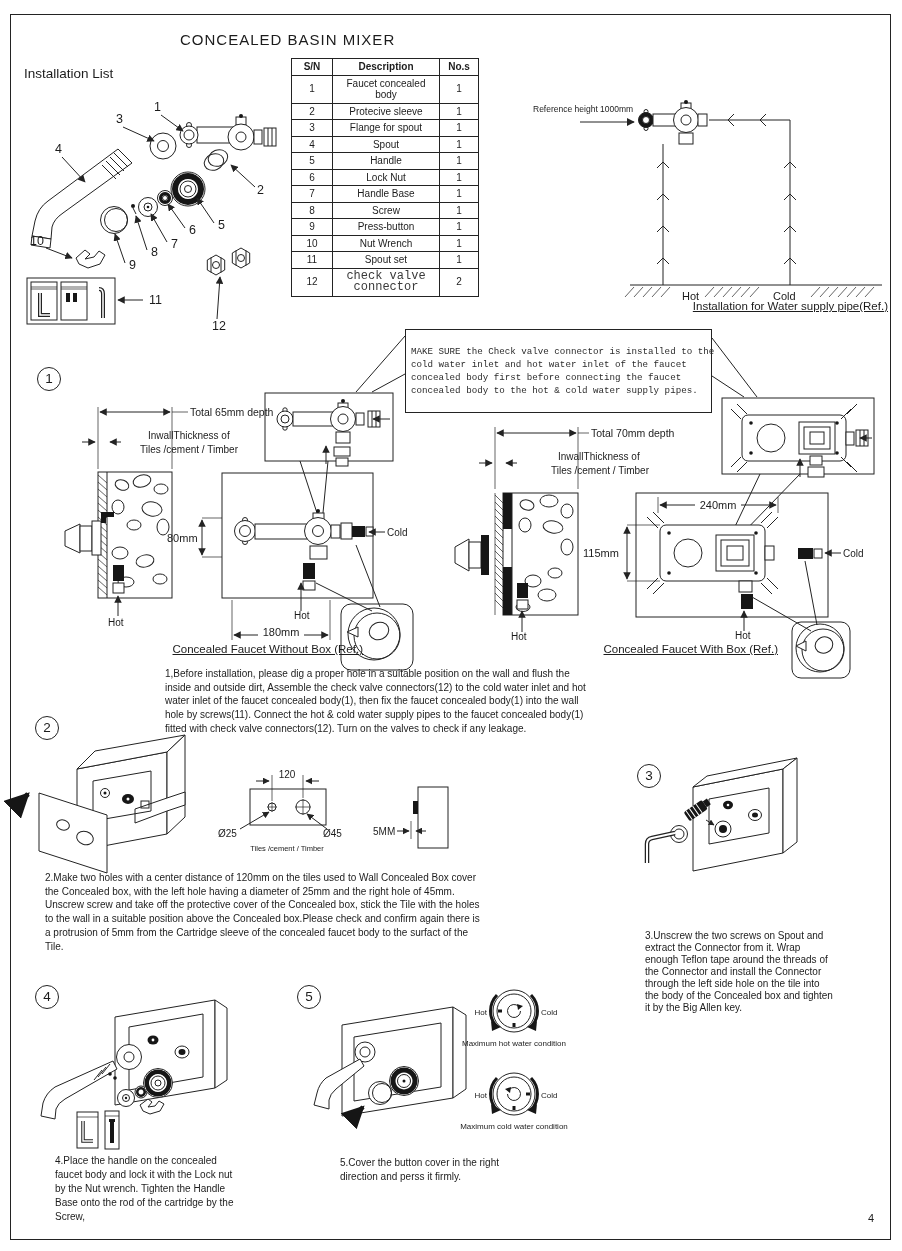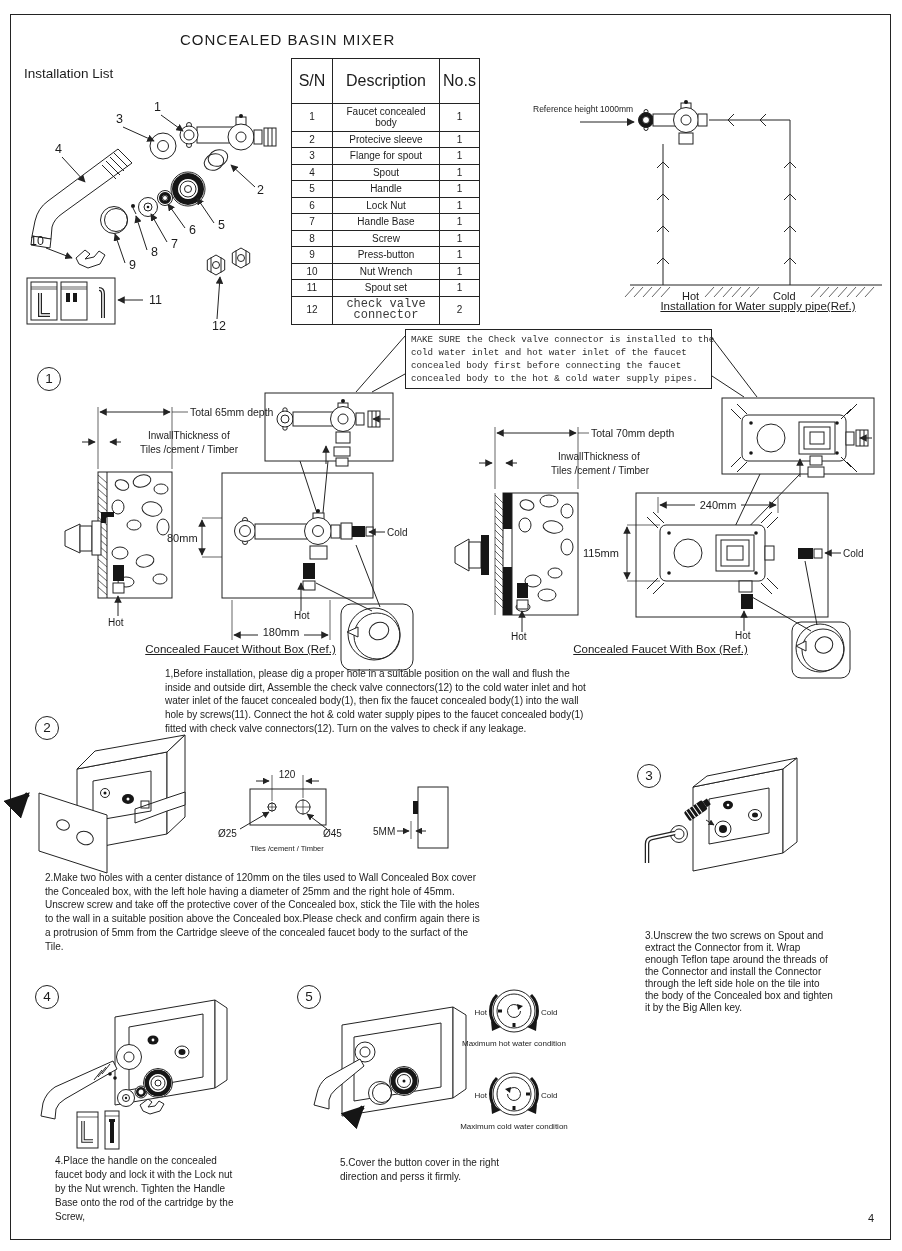--- a/index.html
+++ b/index.html
@@ -4,28 +4,28 @@
 <style>
   html,body{margin:0;padding:0;}
   body{width:902px;height:1251px;position:relative;background:#fff;
        font-family:"Liberation Sans",sans-serif;color:#1c1c1c;overflow:hidden;}
   .abs{position:absolute;}
   .frame{left:10px;top:14px;width:879px;height:1224px;border:1.6px solid #232323;}
   .title{left:180px;top:31px;width:480px;text-align:left;font-size:15px;letter-spacing:1px;}
   .h-install{left:24px;top:66px;font-size:13.5px;}
   table.parts{position:absolute;left:291px;top:58px;border-collapse:collapse;font-size:10px;}
   table.parts th,table.parts td{border:1px solid #232323;text-align:center;padding:2px 2px;line-height:11.5px;}
-  table.parts th{font-weight:normal;font-size:16px;padding:16px 3px;}
+  table.parts th{font-weight:bold;font-size:10px;padding:2px 3px;}
   .col-sn{width:34px;}.col-desc{width:100px;}.col-no{width:32px;}
   td.mono{font-family:"Liberation Mono",monospace;font-size:12px;color:#3a3a3a;}
   .note{left:405px;top:329px;width:295px;height:52px;border:1.2px solid #232323;
         font-family:"Liberation Mono",monospace;font-size:9.2px;line-height:13px;
-        padding:3px 5px;color:#2b2b2b;white-space:nowrap;}
+        padding:15px 5px;color:#2b2b2b;white-space:nowrap;}
   .para{font-size:10px;line-height:13.7px;}
-  .caption{font-size:11.5px;text-decoration:underline;text-align:center;}
+  .caption{font-size:11.5px;text-decoration:underline;text-align:right;}
   .numcircle{width:22px;height:22px;border:1.3px solid #232323;border-radius:50%;
              text-align:center;line-height:22px;font-size:13.5px;}
   .pageno{left:868px;top:1212px;font-size:11px;}
   svg{position:absolute;overflow:visible;}
   .ln{stroke:#232323;fill:none;stroke-width:1;}
   .wht{fill:#fff;stroke:#232323;stroke-width:1;}
   .blk{fill:#161616;stroke:none;}
   .thin{stroke:#232323;fill:none;stroke-width:0.7;}
   text{font-family:"Liberation Sans",sans-serif;fill:#1c1c1c;}
   .t10{font-size:10px;}.t11{font-size:11px;}.t85{font-size:8.5px;}.t8{font-size:8px;}.t75{font-size:7.5px;}

